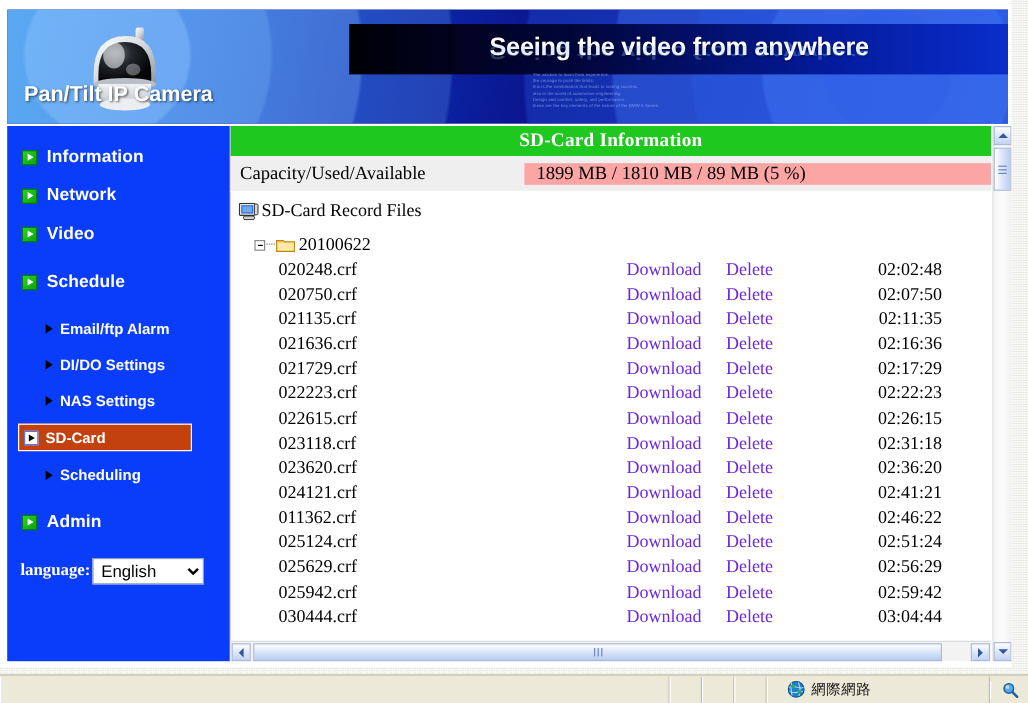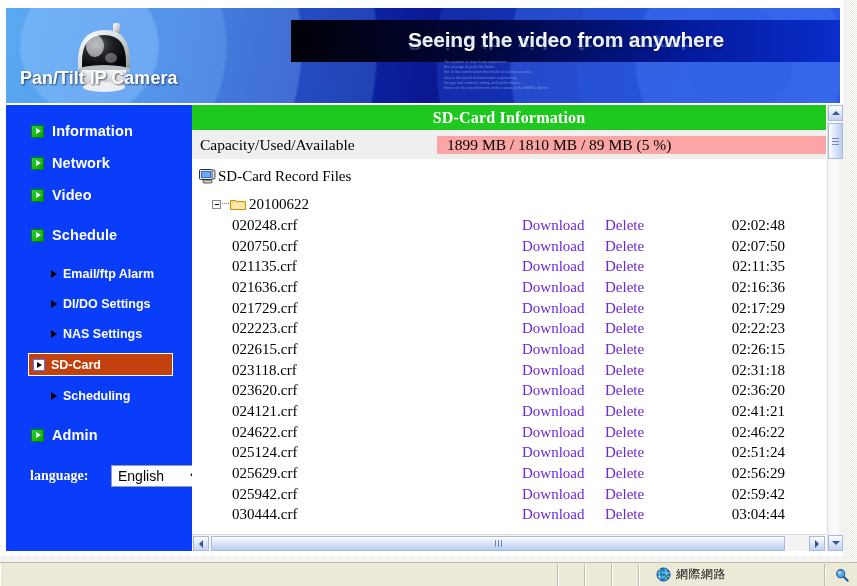--- a/index.html
+++ b/index.html
@@ -130,21 +130,20 @@
 
   
   #sidebar {
     position: absolute;
     left: 6px;
     top: 105px;
     width: 185px;
     height: 446px;
     background: #0a3dfa;
     border-right: 1px solid #ec4899;
-    padding-left: 13px;
   }
   .nav-top {
     padding-top: 14px;
   }
   .nav-item {
     display: flex;
     align-items: center;
     height: 24px;
     padding-left: 12px;
     margin-bottom: 8px;
@@ -230,21 +229,20 @@
     border-bottom: 3.5px solid transparent;
     border-left: 5px solid #000000;
     margin-left: 1px;
   }
 
   .lang-row {
     display: flex;
     align-items: center;
     margin-top: 18px;
     padding-left: 11px;
-    justify-content: space-between;
   }
   .lang-label {
     color: #ffffff;
     font-family: "Liberation Serif", serif;
     font-weight: bold;
     font-size: 14px;
     margin-right: 2px;
   }
   .lang-select {
     font-family: "Liberation Sans", sans-serif;
@@ -791,21 +789,21 @@
               <a class="f-del">Delete</a>
               <span class="f-time">02:36:20</span>
             </div>
             <div class="file-row">
               <span class="f-name">024121.crf</span>
               <a class="f-dl">Download</a>
               <a class="f-del">Delete</a>
               <span class="f-time">02:41:21</span>
             </div>
             <div class="file-row">
-              <span class="f-name">024622.crf</span>
+              <span class="f-name">011362.crf</span>
               <a class="f-dl">Download</a>
               <a class="f-del">Delete</a>
               <span class="f-time">02:46:22</span>
             </div>
             <div class="file-row">
               <span class="f-name">025124.crf</span>
               <a class="f-dl">Download</a>
               <a class="f-del">Delete</a>
               <span class="f-time">02:51:24</span>
             </div>

